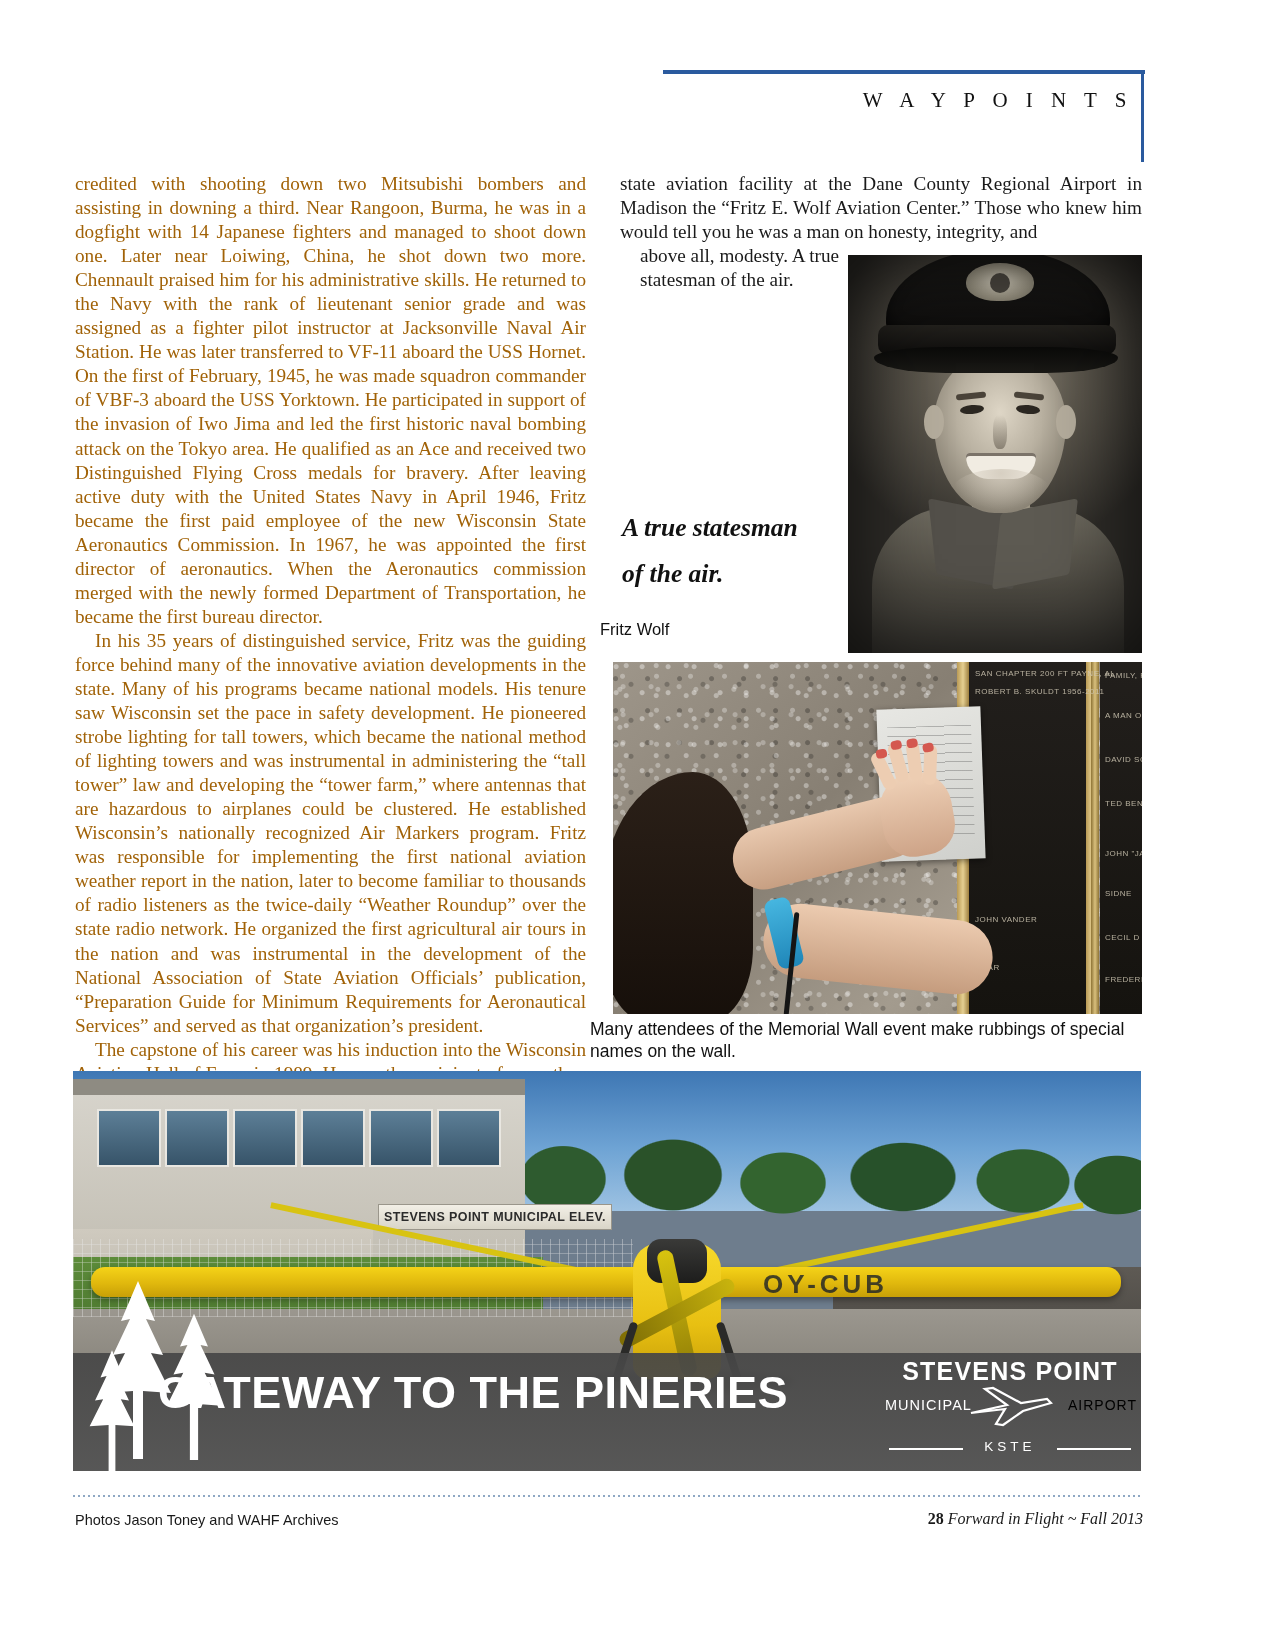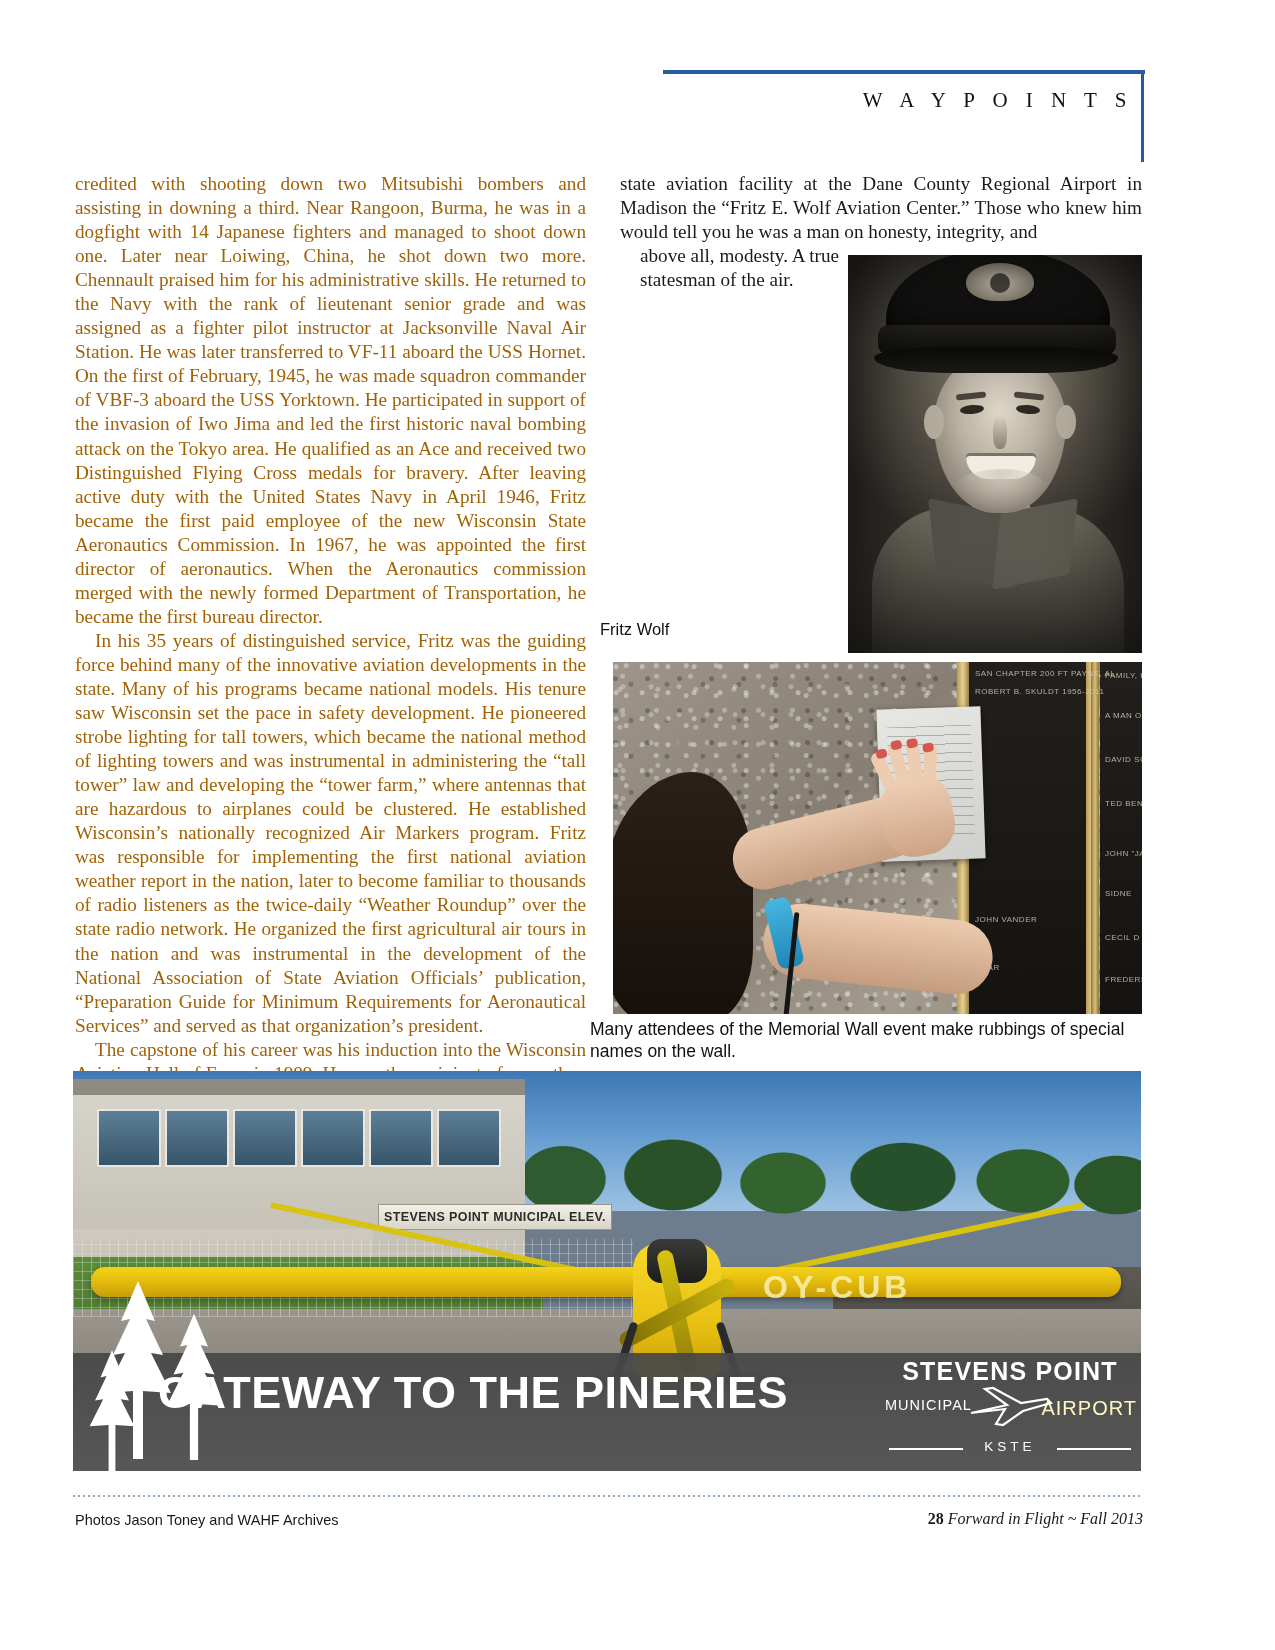--- a/index.html
+++ b/index.html
@@ -217,22 +217,22 @@
     background:repeating-linear-gradient(90deg, rgba(235,235,235,.55) 0 1px, transparent 1px 9px),
                repeating-linear-gradient(0deg, rgba(235,235,235,.45) 0 1px, transparent 1px 9px);
     opacity:.7;}
 
   
   .ad-wing{position:absolute;left:18px;top:196px;width:1030px;height:30px;
     background:linear-gradient(180deg,#f5d318 0%, #e0b80d 55%, #c79f07 100%);
     border-radius:14px;
     box-shadow:0 3px 6px rgba(0,0,0,.35);}
   .ad-wing-reg{position:absolute;left:690px;top:198px;
-    font-family:"Liberation Sans",sans-serif;font-weight:bold;font-size:32px;
-    color:#fef9c3;letter-spacing:4px;opacity:.75;}
+    font-family:"Liberation Sans",sans-serif;font-weight:bold;font-size:26px;
+    color:#0f172a;letter-spacing:4px;opacity:.75;}
   .ad-fuse{position:absolute;left:560px;top:172px;width:88px;height:136px;
     background:linear-gradient(180deg,#f7d92b 0%, #e8c012 60%, #c79f07 100%);
     border-radius:26px 26px 14px 14px;}
   .ad-cowl{position:absolute;left:574px;top:168px;width:60px;height:44px;
     background:linear-gradient(180deg,#3a3a38 0%, #1d1d1c 100%);border-radius:14px;}
   .ad-prop{position:absolute;left:596px;top:178px;width:16px;height:128px;
     background:linear-gradient(180deg,#d9c40f 0%, #8f7c06 100%);
     border-radius:8px;transform:rotate(-12deg);}
   .ad-prop2{position:absolute;left:596px;top:178px;width:16px;height:128px;
     background:linear-gradient(180deg,#c9b40d 0%, #7e6d05 100%);
@@ -266,21 +266,21 @@
   
   .ad-pine{position:absolute;}
   
   .ad-logo{position:absolute;left:806px;top:282px;width:262px;height:118px;}
   .logo-top{position:absolute;left:0;top:4px;width:262px;text-align:center;
     font-family:"Liberation Sans",sans-serif;font-weight:bold;font-size:25px;
     color:#fff;letter-spacing:1.2px;}
   .logo-mid-l{position:absolute;left:6px;top:44px;
     font-family:"Liberation Sans",sans-serif;font-size:14.5px;color:#fff;letter-spacing:1px;}
   .logo-mid-r{position:absolute;right:4px;top:44px;
-    font-family:"Liberation Sans",sans-serif;font-size:20px;color:#fef9c3;letter-spacing:1px;}
+    font-family:"Liberation Sans",sans-serif;font-size:14px;color:#000000;letter-spacing:1px;}
   .logo-bot{position:absolute;left:0;top:86px;width:262px;text-align:center;
     font-family:"Liberation Sans",sans-serif;font-size:13.5px;color:#fff;letter-spacing:4px;}
   .logo-line-l{position:absolute;left:10px;top:95px;width:74px;height:2px;background:#fff;}
   .logo-line-r{position:absolute;right:10px;top:95px;width:74px;height:2px;background:#fff;}
 
   
   .footer-rule{position:absolute;left:73px;top:1495px;width:1068px;height:2px;
     background:repeating-linear-gradient(90deg,#8fa8c4 0 2px, transparent 2px 5px);}
   .footer-left{position:absolute;left:75px;top:1512px;
     font-family:"Liberation Sans", sans-serif;font-size:14.5px;color:#1a1a1a;}
@@ -306,20 +306,24 @@
     <p class="ind">The capstone of his career was his induction into the Wisconsin Aviation Hall of Fame in 1989. He was the recipient of more than a dozen aviation and management awards. In 2006, Wisconsin Governor James Doyle signed a bill that renamed the</p>
   </div>
 
   <div class="rc-top">
     <p>state aviation facility at the Dane County Regional Airport in Madison the “Fritz E. Wolf Aviation Center.” Those who knew him would tell you he was a man on honesty, integrity, and</p>
   </div>
   <div class="rc-narrow" style="top:244px;margin-left:20px;">
     <p>above all, modesty. A true statesman of the air.</p>
   </div>
 
+  <div class="pullquote">
+    <div>A true statesman</div>
+    <div>of the air.</div>
+  </div>
 
   <div class="portrait">
     <div class="pt-bg"></div>
     <div class="pt-shirt"></div>
     <div class="pt-neck"></div>
     <div class="pt-collar-l"></div>
     <div class="pt-collar-r"></div>
     <div class="pt-face"></div>
     <div class="pt-ear-l"></div>
     <div class="pt-ear-r"></div>

